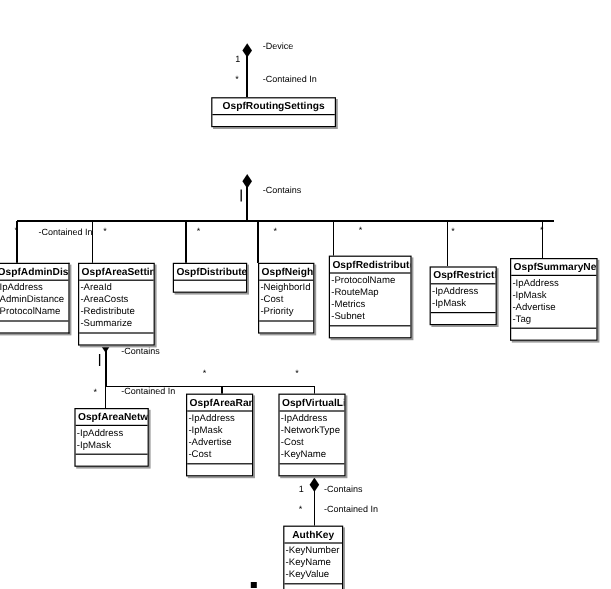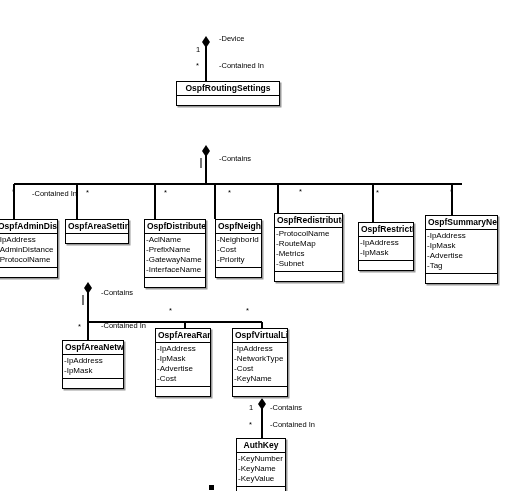--- a/index.html
+++ b/index.html
@@ -174,31 +174,31 @@
     <div class="cls-attrs">
       <div class="attr">-IpAddress</div>
       <div class="attr">-AdminDistance</div>
       <div class="attr">-ProtocolName</div>
     </div>
     <div class="cls-ops"></div>
   </div>
 
   <div class="uml-class" style="left:65px; top:219px; width:64px;">
     <div class="cls-name">OspfAreaSettings</div>
+    <div class="cls-attrs">
+      <div class="attr">-AreaId</div>
+      <div class="attr">-AreaCosts</div>
+      <div class="attr">-Redistribute</div>
+      <div class="attr">-Summarize</div>
+    </div>
     <div class="cls-ops"></div>
   </div>
 
   <div class="uml-class" style="left:144px; top:219px; width:62px;">
     <div class="cls-name">OspfDistributeList</div>
-    <div class="cls-attrs">
-      <div class="attr">-AclName</div>
-      <div class="attr">-PrefixName</div>
-      <div class="attr">-GatewayName</div>
-      <div class="attr">-InterfaceName</div>
-    </div>
     <div class="cls-ops"></div>
   </div>
 
   <div class="uml-class" style="left:215px; top:219px; width:47px;">
     <div class="cls-name">OspfNeighbor</div>
     <div class="cls-attrs">
       <div class="attr">-NeighborId</div>
       <div class="attr">-Cost</div>
       <div class="attr">-Priority</div>
     </div>

